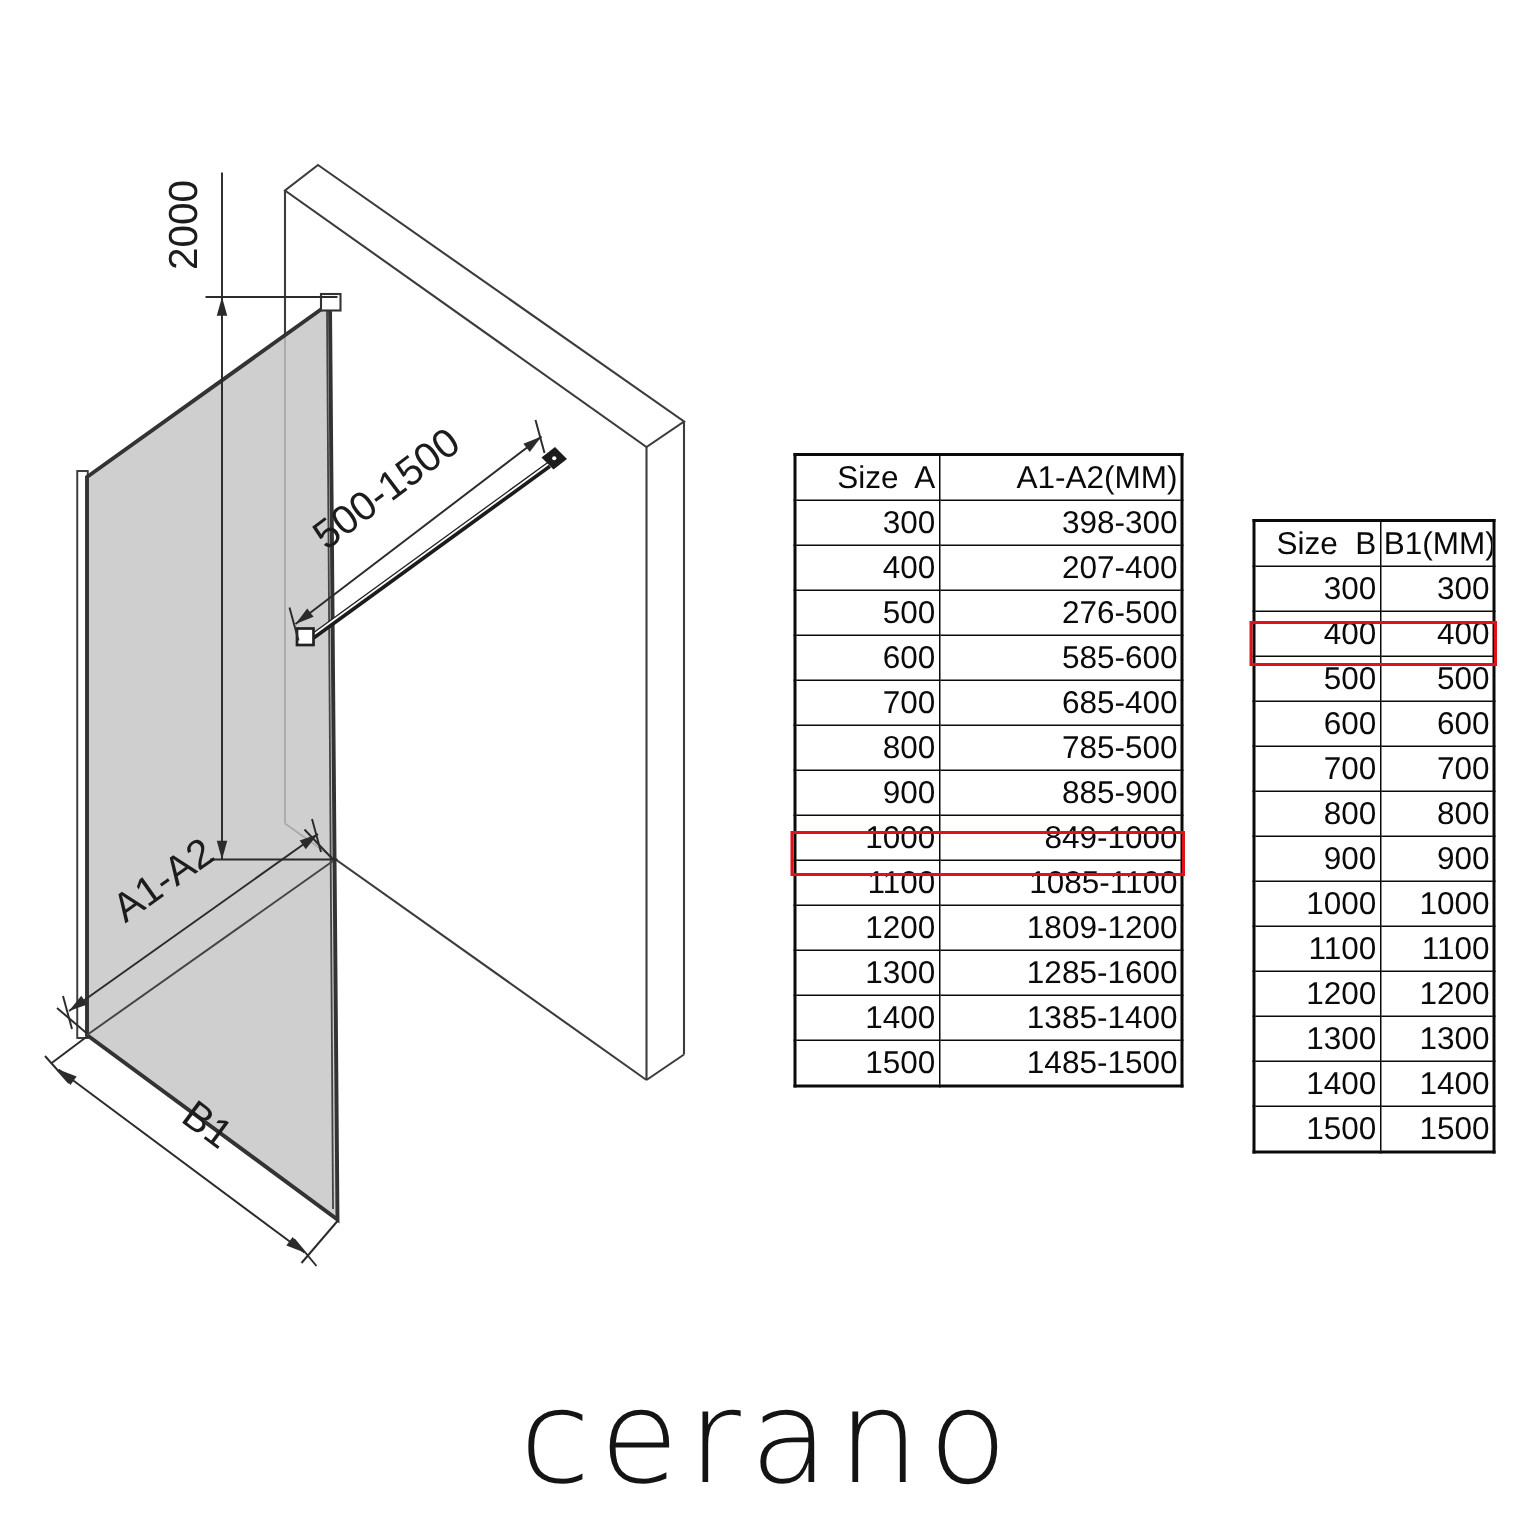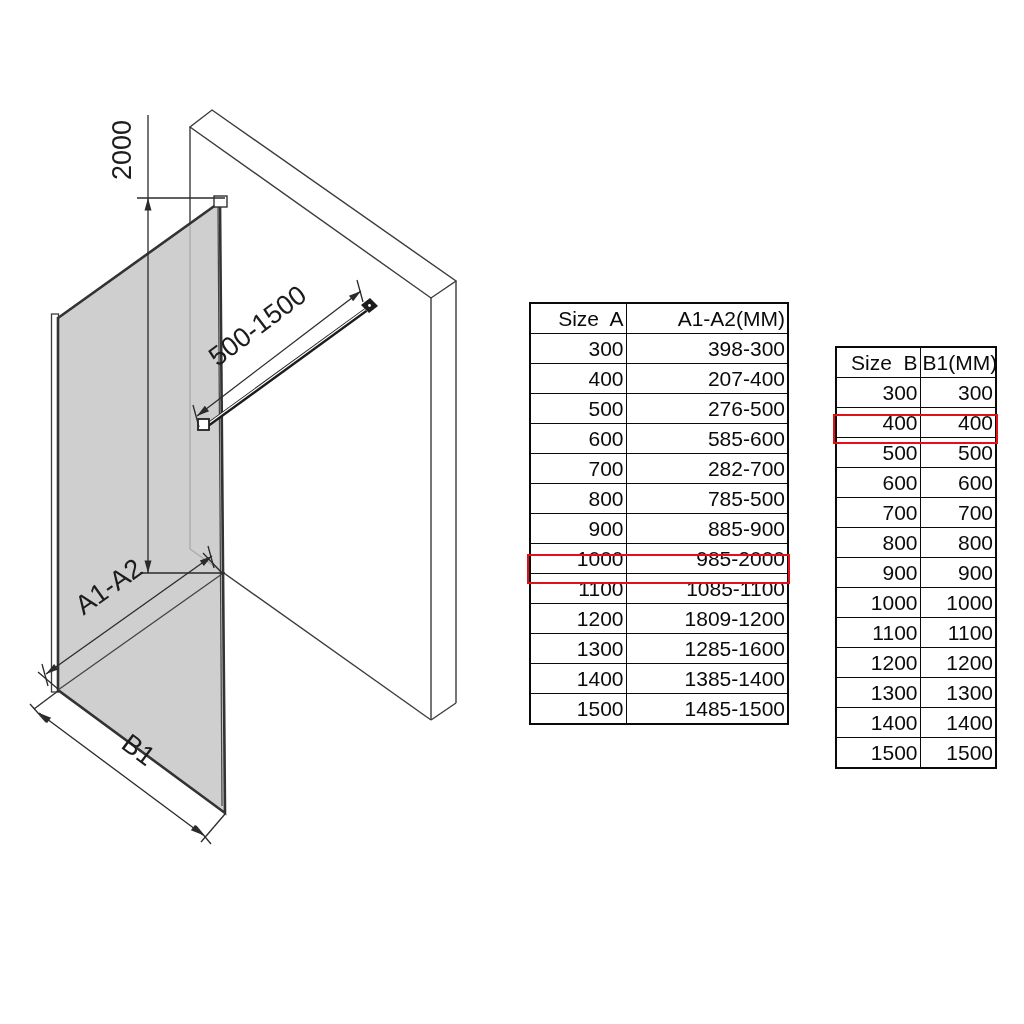--- a/index.html
+++ b/index.html
@@ -133,33 +133,33 @@
         <tr>
           <td>500</td>
           <td>276-500</td>
         </tr>
         <tr>
           <td>600</td>
           <td>585-600</td>
         </tr>
         <tr>
           <td>700</td>
-          <td>282-700</td>
+          <td>685-400</td>
         </tr>
         <tr>
           <td>800</td>
           <td>785-500</td>
         </tr>
         <tr>
           <td>900</td>
           <td>885-900</td>
         </tr>
         <tr>
           <td>1000</td>
-          <td>985-2000</td>
+          <td>849-1000</td>
         </tr>
         <tr class="hl">
           <td>1100</td>
           <td>1085-1100</td>
         </tr>
         <tr>
           <td>1200</td>
           <td>1809-1200</td>
         </tr>
         <tr>
@@ -237,16 +237,17 @@
           <td>1400</td>
           <td>1400</td>
         </tr>
         <tr>
           <td>1500</td>
           <td>1500</td>
         </tr>
       </tbody>
   </table>
 
+  <div class="logo">cerano</div>
 
 <div class="hl-box" style="left: 527px; top: 554px; width: 259px; height: 26px; border-color: rgb(224, 17, 25);"></div>
     <div class="hl-box" style="left: 833px; top: 414px; width: 161px; height: 26px; border-color: rgb(224, 17, 25);"></div>
   </div>
 
 </body></html>

